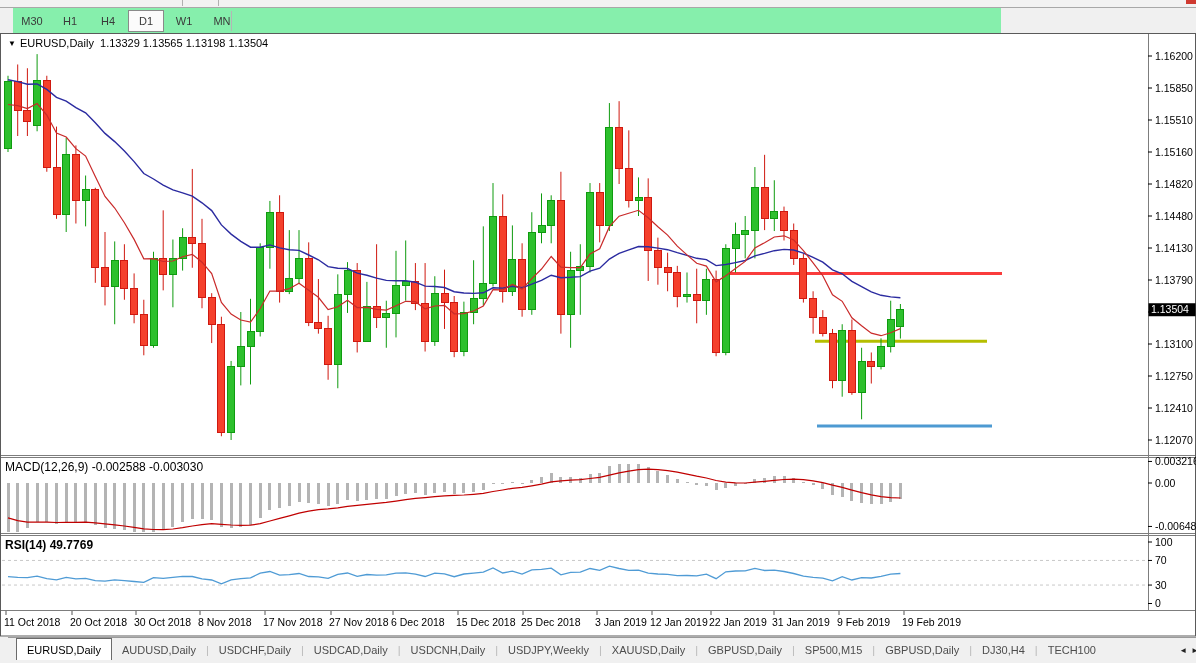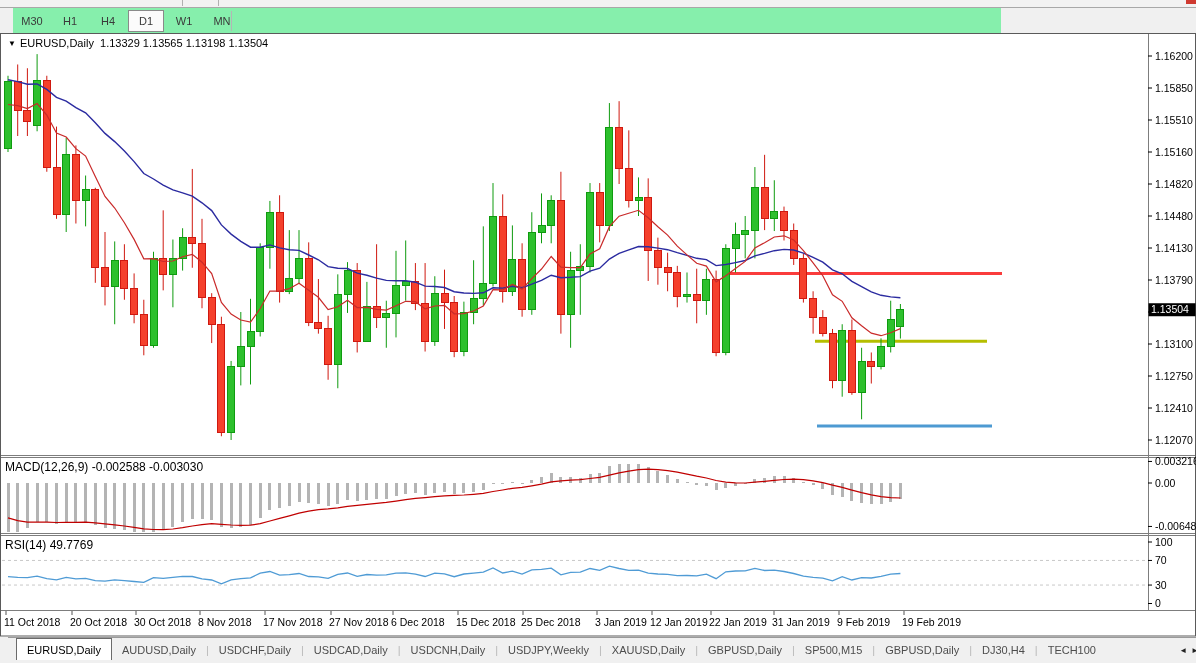--- a/index.html
+++ b/index.html
@@ -11,21 +11,21 @@
   .tfbtn{display:inline-block;min-width:30px;padding:0 2px;margin:2px 1px 0 1px;height:20px;line-height:20px;
     text-align:center;font-size:11px;color:#3a3a3a;border:1px solid transparent;cursor:default;}
   .tfbtn.active{background:#fbfbfb;border:1px solid #8a8a8a;}
   #tb-sep{position:absolute;left:218px;top:3px;width:1px;height:20px;background:#b5b5b5;}
   #chartwin{position:absolute;left:0;top:33px;width:1196px;height:604px;background:#fff;}
   #csvg{position:absolute;left:0;top:0;}
   .panel-label{position:absolute;font-size:12px;color:#000;white-space:pre;}
   #symheader{position:absolute;left:8px;top:4px;font-size:11px;color:#000;white-space:pre;text-align:right;}
   #symheader .tri{font-size:8px;vertical-align:1px;margin-right:4px;}
   #macdlabel{left:5px;top:427px;}
-  #rsilabel{left:5px;top:505px;}
+  #rsilabel{left:5px;top:505px;font-weight:bold;}
   #tabbar{position:absolute;left:8px;top:637px;width:1196px;height:26px;background:#f0f0f0;border-top:1px solid #9a9a9a;white-space:nowrap;overflow:hidden;}
   .tab{display:inline-block;height:19px;line-height:19px;padding:2px 10px 0 10px;font-size:11px;color:#4d4d4d;cursor:default;}
   .tab.active{background:#fff;color:#000;border:1px solid #6b6b6b;border-bottom:none;margin-top:0px;margin-left:8px;padding-top:2px;}
   .tabsep{display:inline-block;color:#b8b8b8;font-size:11px;}
   #tabarrows{position:absolute;right:0;top:1px;height:24px;padding:0 3px;background:#f0f0f0;font-size:8px;color:#222;line-height:24px;}
   #tabarrows span{margin:0 2px;cursor:default;}
 </style>
 </head>
 <body>
 

